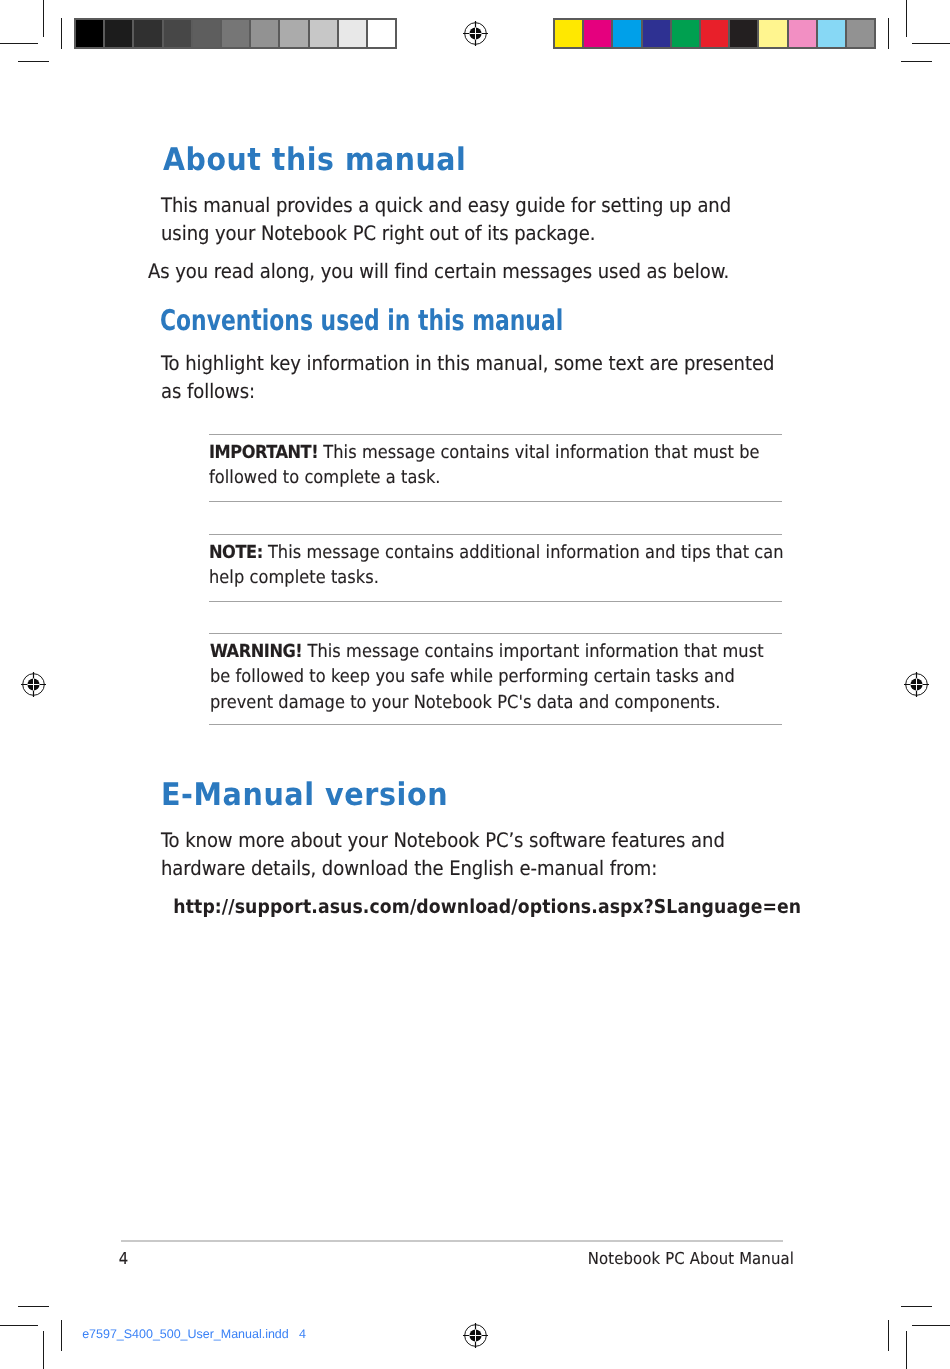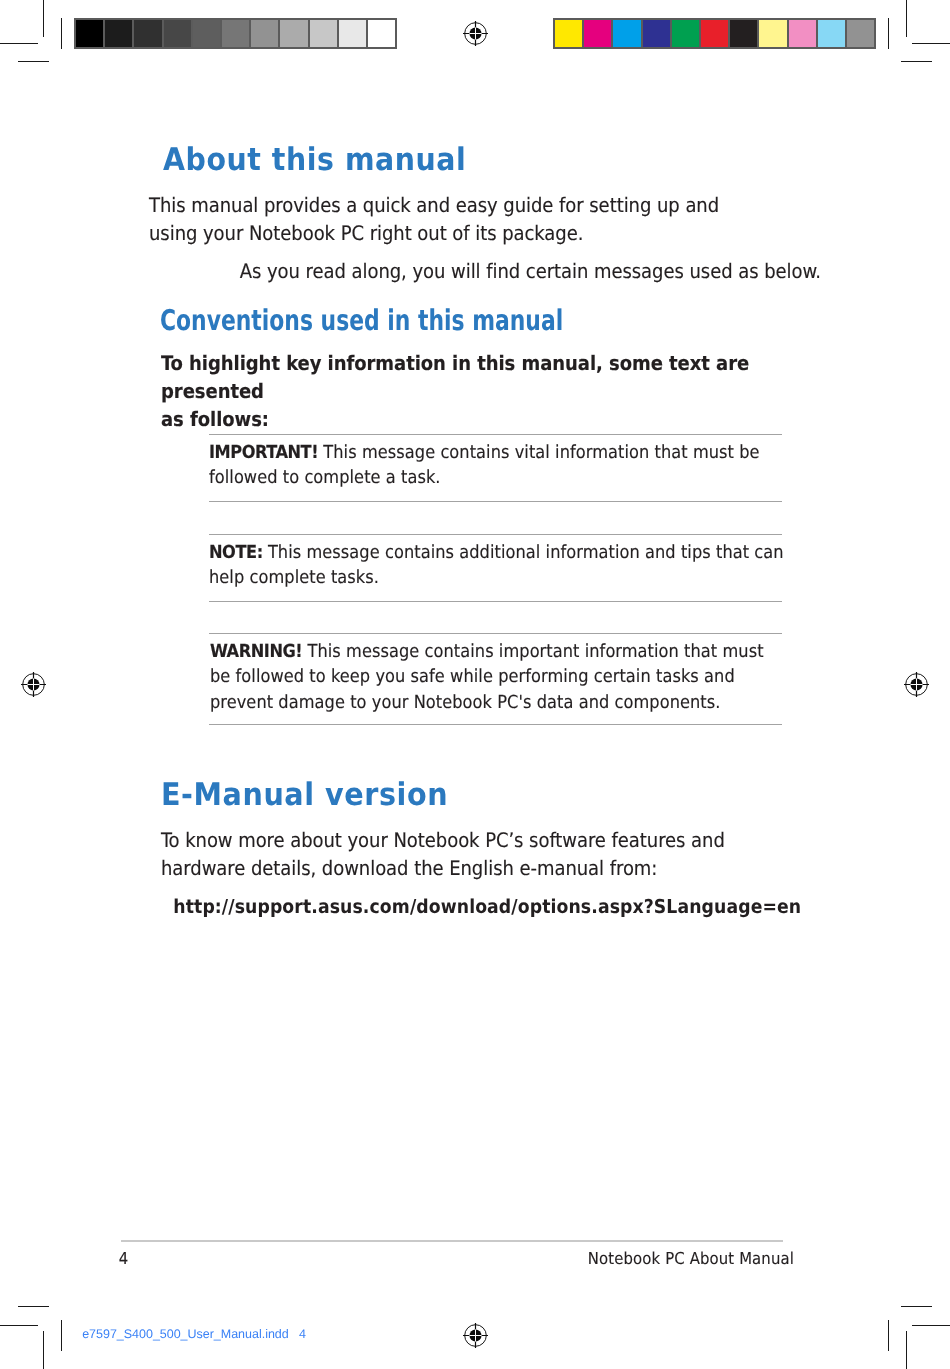--- a/index.html
+++ b/index.html
@@ -122,28 +122,28 @@
     </svg>
   <svg class="reg" style="position:absolute;left:461px;top:1321px;" width="29" height="29" viewBox="0 0 29 29">
       <circle cx="14.5" cy="14.5" r="10.8" fill="none" stroke="#0b0b0b" stroke-width="0.95"></circle>
       <circle cx="14.5" cy="14.5" r="6.05" fill="#0b0b0b"></circle>
       <path d="M14.5 2 V9 M14.5 20 V27 M2 14.5 H9 M20 14.5 H27" stroke="#0b0b0b" stroke-width="1.2" fill="none"></path>
       <path d="M14.5 8.4 V20.6 M8.4 14.5 H20.6" stroke="#ffffff" stroke-width="1.0" fill="none"></path>
     </svg>
 
   <div class="h1 w1" style="left:162.6px;top:145.4px;">About this manual</div>
 
-  <div class="para" style="left:149px;top:192.3px;width:660px;">This manual provides a quick and easy guide for setting up and
+  <div class="para" style="left:161px;top:192.3px;width:660px;">This manual provides a quick and easy guide for setting up and
 using your Notebook PC right out of its package.</div>
 
-  <div class="para" style="left:161px;top:258.3px;width:660px;text-align:right;">As you read along, you will find certain messages used as below.</div>
+  <div class="para" style="left:148px;top:258.3px;width:660px;">As you read along, you will find certain messages used as below.</div>
 
   <div class="h2" style="left:159.7px;top:307.2px;">Conventions used in this manual</div>
 
-  <div class="para" style="left:161px;top:350.2px;width:660px;font-weight:bold;">To highlight key information in this manual, some text are presented
+  <div class="para" style="left:161px;top:350.2px;width:660px;">To highlight key information in this manual, some text are presented
 as follows:</div>
 
   <div class="rule" style="left:209px;top:434px;width:573px;"></div>
   <div class="note" style="left:209px;top:439.7px;width:600px;"><b>IMPORTANT!</b><span> This message contains vital information that must be
 followed to complete a task.</span></div>
   <div class="rule" style="left:209px;top:500.5px;width:573px;"></div>
 
   <div class="rule" style="left:209px;top:533.8px;width:573px;"></div>
   <div class="note" style="left:209px;top:539.6px;width:600px;"><b>NOTE:</b><span> This message contains additional information and tips that can
 help complete tasks.</span></div>

